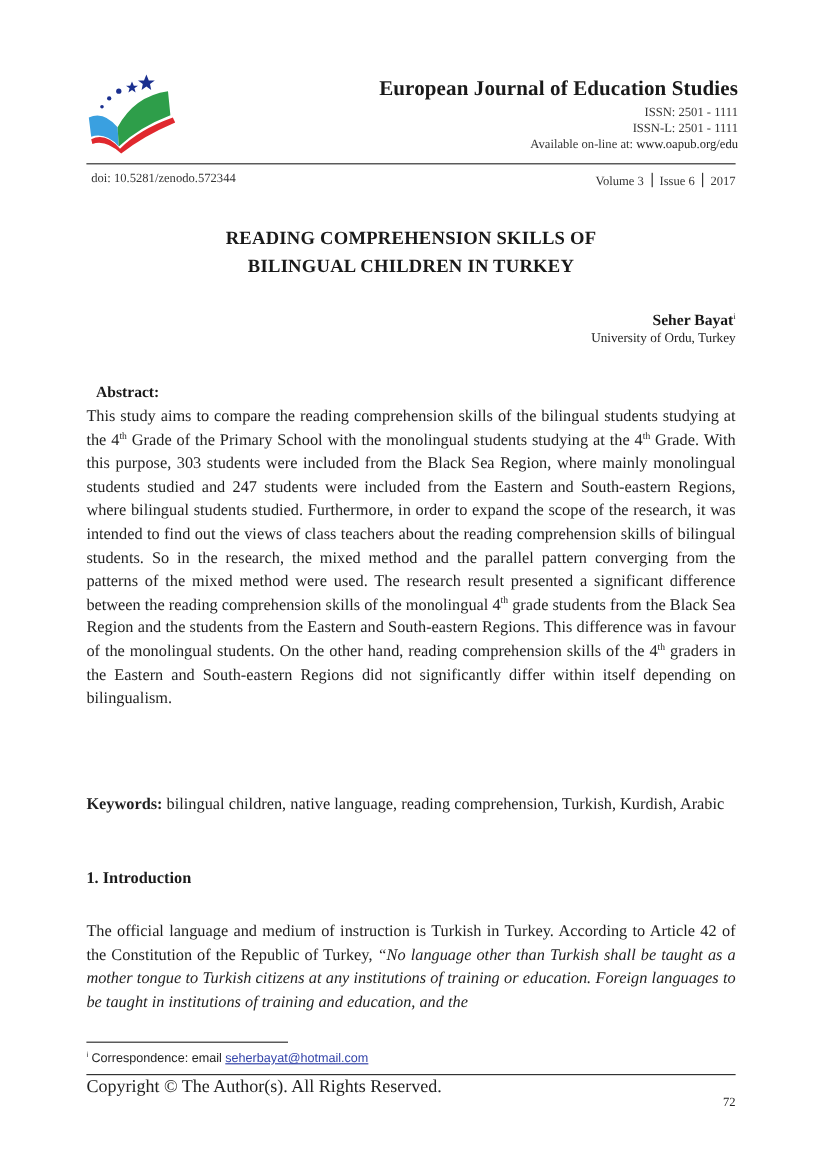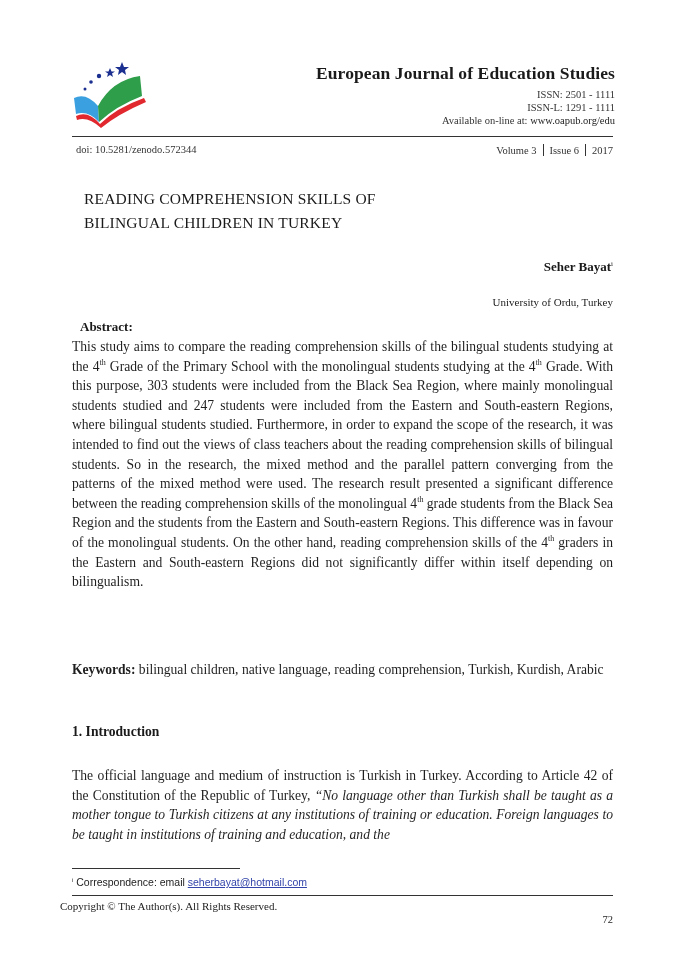--- a/index.html
+++ b/index.html
@@ -8,39 +8,39 @@
   .abs { position: absolute; }
   .logo { left: 68px; top: 58px; width: 82px; height: 72px; }
   .journal-block { right: 70px; top: 63px; text-align: right; }
   .journal-title { font-size: 17.5px; font-weight: bold; letter-spacing: 0.1px; margin-bottom: 4px; }
   .journal-meta { font-size: 10.5px; line-height: 13px; color: #333; }
   .journal-meta a { color: #222; }
   .rule-top { left: 72px; top: 136px; width: 541px; height: 0; border-top: 1.6px solid #333; }
   .doi { left: 76px; top: 144px; font-size: 10.5px; color: #333; }
   .volinfo { right: 72px; top: 144px; font-size: 10.5px; color: #333; }
   .volinfo .sep { display: inline-block; width: 1px; height: 12px; background: #333; vertical-align: -2px; margin: 0 6px; }
-  .title { left: 84px; width: 541px; top: 187px; text-align: left; font-size: 15.5px; font-weight: normal; line-height: 24px; letter-spacing: 0.2px; }
+  .title { left: 72px; width: 541px; top: 187px; text-align: center; font-size: 15.5px; font-weight: bold; line-height: 24px; letter-spacing: 0.2px; }
   .author { right: 72px; top: 259px; font-size: 13px; font-weight: bold; text-align: right; }
   .author sup { font-size: 7px; font-weight: normal; }
-  .affil { right: 72px; top: 296px; font-size: 11px; text-align: right; color: #222; }
+  .affil { right: 72px; top: 276px; font-size: 11px; text-align: right; color: #222; }
   .body-text { left: 72px; width: 541px; font-size: 13.6px; line-height: 19.6px; text-align: justify; color: #1f1f1f; }
   .body-text sup { font-size: 8px; line-height: 0; }
   .abstract-h { left: 80px; top: 319px; font-size: 13px; font-weight: bold; }
   .abstract { top: 337px; }
   .keywords { top: 660px; }
   .kw-label { font-weight: bold; }
   .intro-h { left: 72px; top: 724px; font-size: 13.6px; font-weight: bold; text-align: right; }
   .intro { top: 766px; }
   .intro em { font-style: italic; }
   .fn-rule { left: 72px; top: 868px; width: 168px; border-top: 1px solid #333; }
   .footnote { left: 72px; top: 876px; font-size: 10.5px; color: #222; font-family: "Liberation Sans", "DejaVu Sans", sans-serif; }
   .footnote sup { font-size: 6px; }
   .footnote a { color: #3344aa; text-decoration: underline; }
   .rule-bottom { left: 72px; top: 895px; width: 541px; border-top: 1.2px solid #333; }
-  .copyright { left: 60px; top: 900px; font-size: 11px; line-height: 13.5px; color: #222; }
+  .copyright { left: 72px; top: 900px; font-size: 15px; line-height: 13.5px; color: #222; }
   .pageno { right: 72px; top: 914px; font-size: 10.5px; color: #222; }
 </style>
 </head>
 <body>
 
 <div class="abs logo">
   <svg width="82" height="72" viewBox="0 0 82 72">
 
     <polygon points="54,4 56,9 61,9 57,12 58,17 54,14 50,17 51,12 47,9 52,9" fill="#1a2f8f"></polygon>
     <polygon points="42,10 43.5,13.5 47,13.5 44,15.5 45,19 42,17 39,19 40,15.5 37,13.5 40.5,13.5" fill="#1a2f8f"></polygon>
@@ -52,21 +52,21 @@
 
     <path d="M6,40 Q18,34 30,48 L31,64 Q20,52 8,56 Z" fill="#3aa0e0"></path>
 
     <path d="M30,48 Q44,22 72,18 L74,38 Q48,48 31,64 Z" fill="#2e9e4a"></path>
   </svg>
 </div>
 
 <div class="abs journal-block">
   <div class="journal-title">European Journal of Education Studies</div>
   <div class="journal-meta">ISSN: 2501 - 1111</div>
-  <div class="journal-meta">ISSN-L: 1291 - 1111</div>
+  <div class="journal-meta">ISSN-L: 2501 - 1111</div>
   <div class="journal-meta">
     <span>Available on-line at: </span><a>www.oapub.org/edu</a>
   </div>
 </div>
 
 <div class="abs rule-top"></div>
 
 <div class="abs doi">doi: 10.5281/zenodo.572344</div>
 <div class="abs volinfo">
   <span>Volume 3</span><span class="sep"></span><span>Issue 6</span><span class="sep"></span><span>2017</span>

